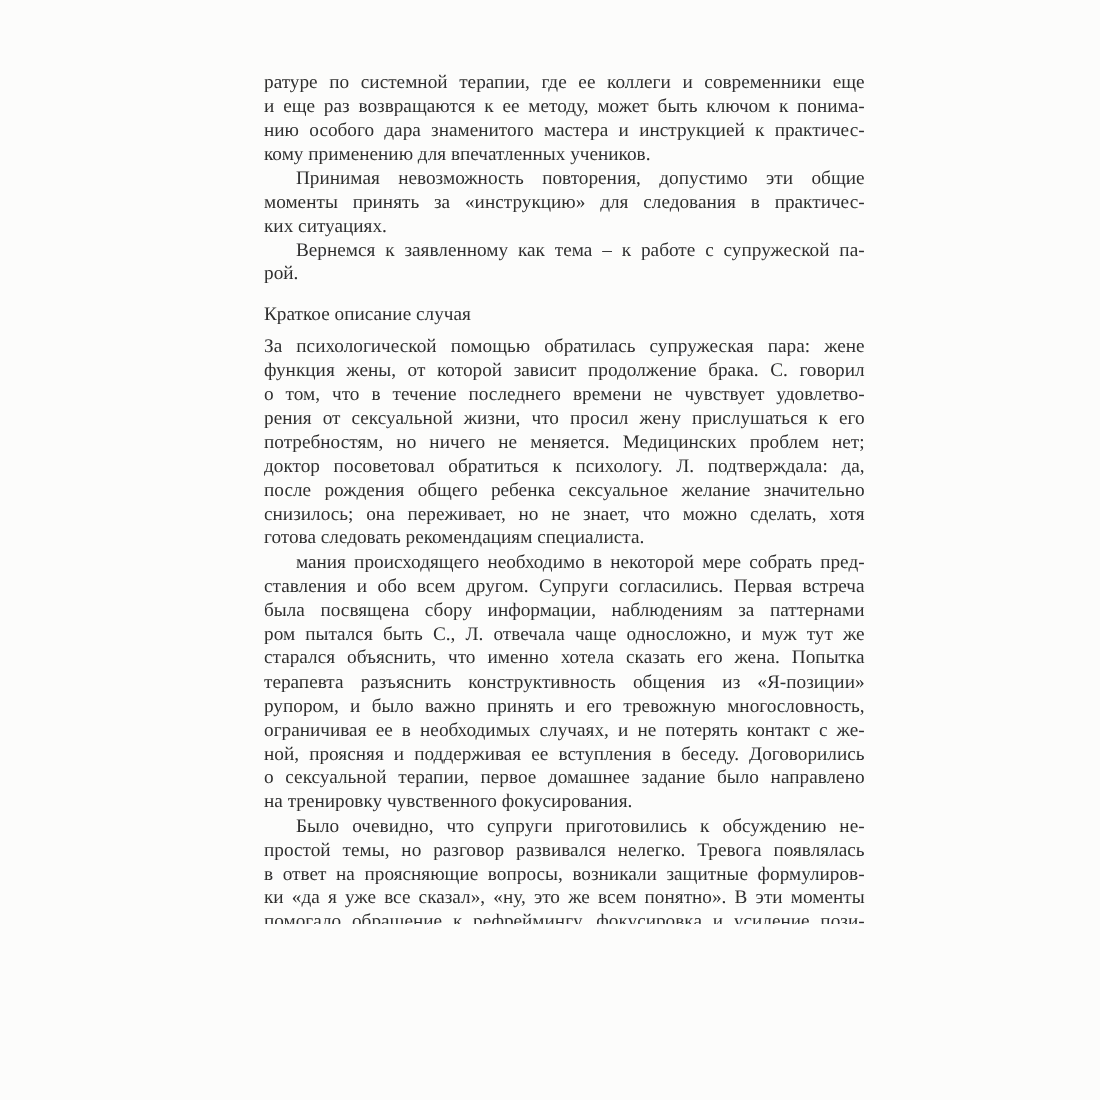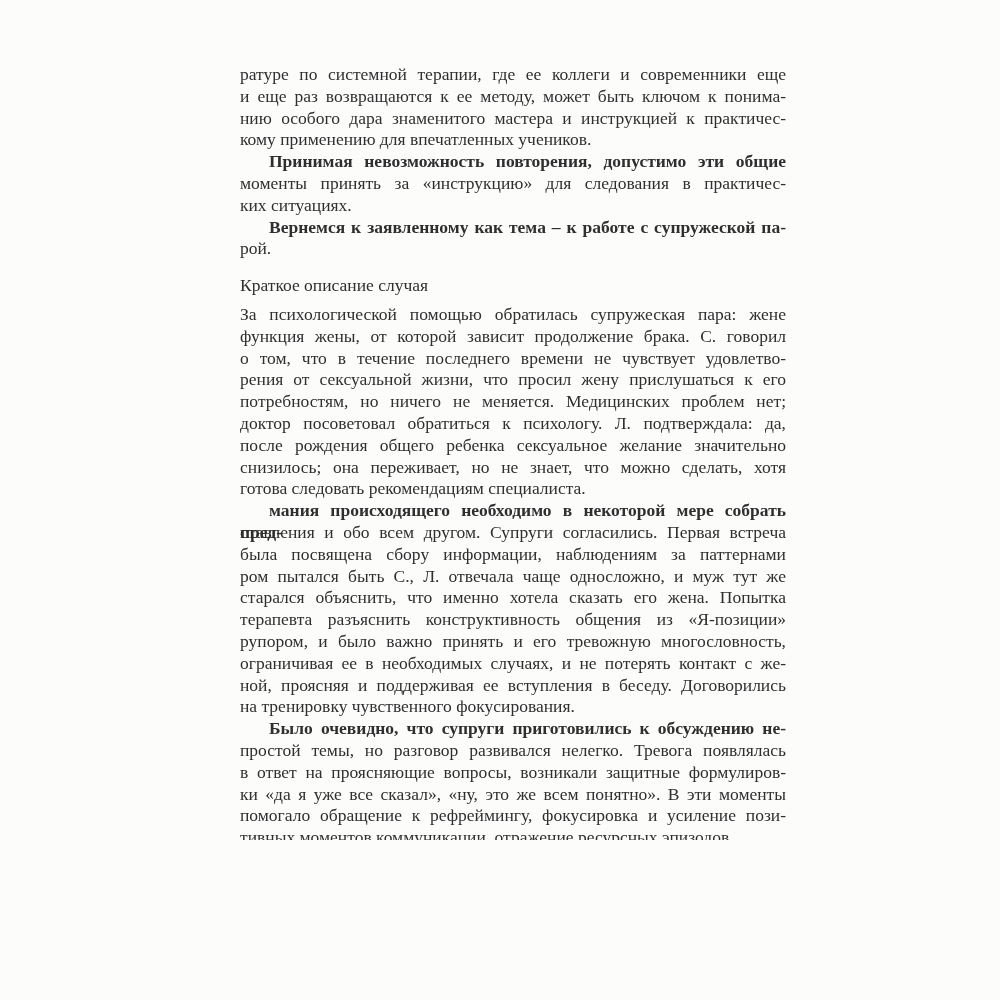--- a/index.html
+++ b/index.html
@@ -27,21 +27,21 @@
   .para { text-align: justify; }
   .line {
     text-align: justify;
     text-align-last: justify;
     height: 21.8px;
     overflow: visible;
   }
   .line.line-last {
     text-align-last: left;
   }
-  .para.indent .line:first-child { text-indent: 29px; font-weight: bold; }
+  .para.indent .line:first-child { text-indent: 29px; }
   .section-heading {
     font-weight: normal;
     margin-top: 15px;
     margin-bottom: 7px;
     text-align: left;
   }
   .page-number {
     position: absolute;
     left: 241px;
     top: 944px;
@@ -90,20 +90,21 @@
     <div class="para indent">
         <div class="line">мания происходящего необходимо в некоторой мере собрать пред-</div>
         <div class="line">ставления и обо всем другом. Супруги согласились. Первая встреча</div>
         <div class="line">была посвящена сбору информации, наблюдениям за паттернами</div>
         <div class="line">ром пытался быть С., Л. отвечала чаще односложно, и муж тут же</div>
         <div class="line">старался объяснить, что именно хотела сказать его жена. Попытка</div>
         <div class="line">терапевта разъяснить конструктивность общения из «Я-позиции»</div>
         <div class="line">рупором, и было важно принять и его тревожную многословность,</div>
         <div class="line">ограничивая ее в необходимых случаях, и не потерять контакт с же-</div>
         <div class="line">ной, проясняя и поддерживая ее вступления в беседу. Договорились</div>
+        <div class="line">о сексуальной терапии, первое домашнее задание было направлено</div>
         <div class="line line-last">на тренировку чувственного фокусирования.</div>
       </div>
 
     <div class="para indent">
         <div class="line">Было очевидно, что супруги приготовились к обсуждению не-</div>
         <div class="line">простой темы, но разговор развивался нелегко. Тревога появлялась</div>
         <div class="line">в ответ на проясняющие вопросы, возникали защитные формулиров-</div>
         <div class="line">ки «да я уже все сказал», «ну, это же всем понятно». В эти моменты</div>
         <div class="line">помогало обращение к рефреймингу, фокусировка и усиление пози-</div>
         <div class="line line-last">тивных моментов коммуникации, отражение ресурсных эпизодов.</div>

